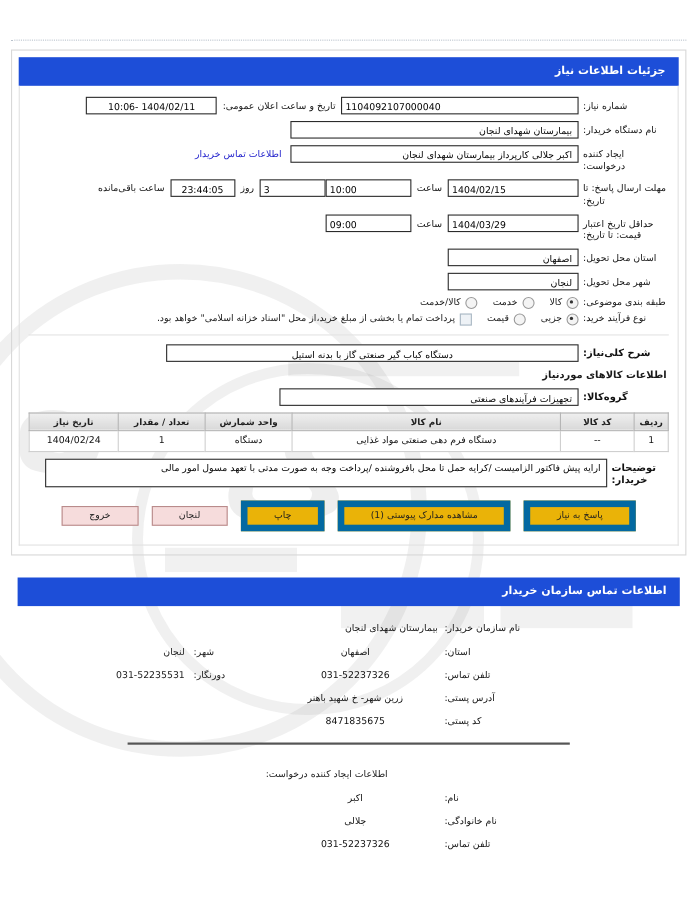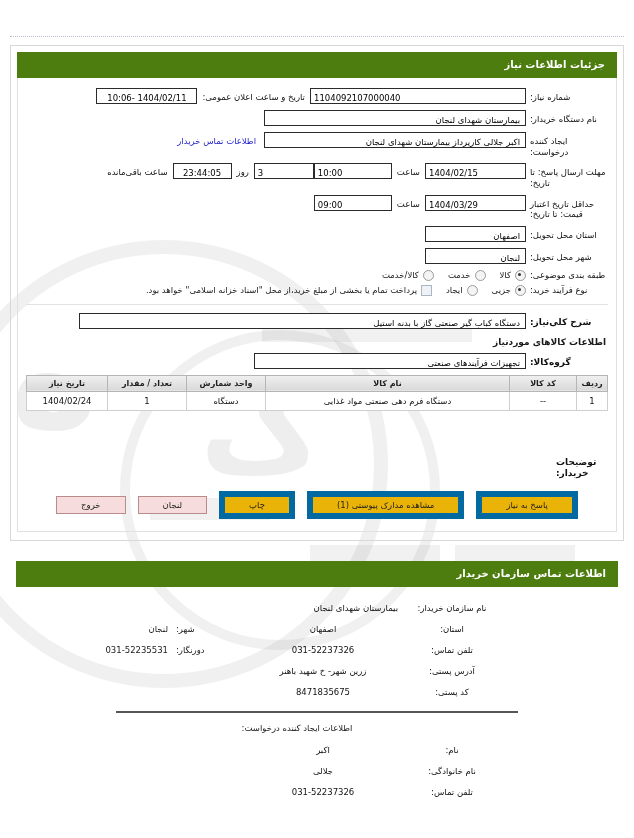--- a/index.html
+++ b/index.html
@@ -65,21 +65,21 @@
   }
   .outer-box {
     margin: 8px 2px 0 2px;
     border: 1px solid #d8d8d8;
     background: transparent;
     padding: 6px 6px 8px 6px;
   }
 
   
   .section-bar {
-    background: #4d7c0f;
+    background: #1d4ed8;
     color: #ffffff;
     font-weight: bold;
     font-size: 10px;
     padding: 7px 12px 8px 12px;
     text-align: right;
     letter-spacing: .2px;
   }
 
   
   .panel {
@@ -120,25 +120,25 @@
     text-align: right;
     color: #000;
     box-sizing: border-box;
     overflow: hidden;
     white-space: nowrap;
   }
   .fld.num { text-align: left; direction: ltr; padding-left: 3px; }
   .fld.ctr { text-align: center; }
   .w-main   { width: 216px; }
   .w-wide   { width: 262px; }
-  .w-date   { width: 101px; }
+  .w-date   { width: 119px; }
   .w-time   { width: 78px; }
   .w-days   { width: 60px; }
   .w-remain { width: 59px; }
-  .w-desc   { width: 447px; }
+  .w-desc   { width: 375px; text-align: center; }
   .w-group  { width: 272px; }
   .w-note   { width: 511px; height: 26px; line-height: 12px; white-space: normal; padding-top: 2px;}
 
   .inline-lbl {
     font-size: 8.5px;
     padding: 4px 5px 0 5px;
     color: #111;
     white-space: nowrap;
   }
   .link {
@@ -263,21 +263,21 @@
   }
   .crow {
     display: flex;
     justify-content: flex-start;
     margin-bottom: 11px;
     font-size: 8.5px;
   }
   .ckey {
     width: 96px;
     flex: 0 0 96px;
-    text-align: center;
+    text-align: left;
     padding-left: 6px;
     color: #111;
   }
   .cval {
     width: 150px;
     flex: 0 0 150px;
     text-align: center;
     color: #111;
   }
   .cval.lead { text-align: right; }
@@ -294,21 +294,21 @@
   }
   .c-indent { padding-right: 118px; }
 
   .divider {
     border-top: 2px solid #555;
     margin: 14px 100px 0 100px;
   }
   .req-head {
     text-align: center;
     font-size: 8.5px;
-    margin: 10px 0 12px 0;
+    margin: 22px 0 12px 0;
     padding-right: 40px;
   }
 </style>
 </head>
 <body>
 
 <div class="watermark">
   <div class="wm-circle wm-c1"></div>
   <div class="wm-circle wm-c2"></div>
   <div class="wm-glyph wm-g1">ه</div>
@@ -392,21 +392,21 @@
       </div>
 
       <div class="opt-row">
         <div class="lbl">نوع فرآیند خرید:</div>
         <div class="opt">
           <span class="radio on"></span>
           <span>جزیی</span>
         </div>
         <div class="opt">
           <span class="radio"></span>
-          <span>ایجاد</span>
+          <span>قیمت</span>
         </div>
         <div class="opt">
           <span class="cbox"></span>
           <span class="opt-note">پرداخت تمام یا بخشی از مبلغ خرید،از محل "اسناد خزانه اسلامی" خواهد بود.</span>
         </div>
       </div>
 
       <div class="hr-light"></div>
 
       <div class="row">
@@ -438,21 +438,22 @@
             <td>--</td>
             <td>دستگاه فرم دهی صنعتی مواد غذایی</td>
             <td>دستگاه</td>
             <td>1</td>
             <td>1404/02/24</td>
           </tr>
         </tbody>
       </table>
 
       <div class="row" style="margin-top:6px;">
-        <div class="lbl bold-lbl" style="width:52px;flex:0 0 52px;margin-top:36px;">توضیحات خریدار:</div>
+        <div class="lbl bold-lbl" style="width:52px;flex:0 0 52px;">توضیحات خریدار:</div>
+        <div class="fld w-note">ارایه پیش فاکتور الزامیست /کرایه حمل تا محل بافروشنده /پرداخت وجه به  صورت مدتی با تعهد مسول امور مالی</div>
       </div>
 
       <div class="btn-row">
         <button class="btn btn-wide">پاسخ به نیاز</button>
         <button class="btn btn-wide">مشاهده مدارک پیوستی (1)</button>
         <button class="btn btn-wide">چاپ</button>
         <button class="btn danger btn-wide">لنجان</button>
         <button class="btn danger btn-wide">خروج</button>
       </div>
 

